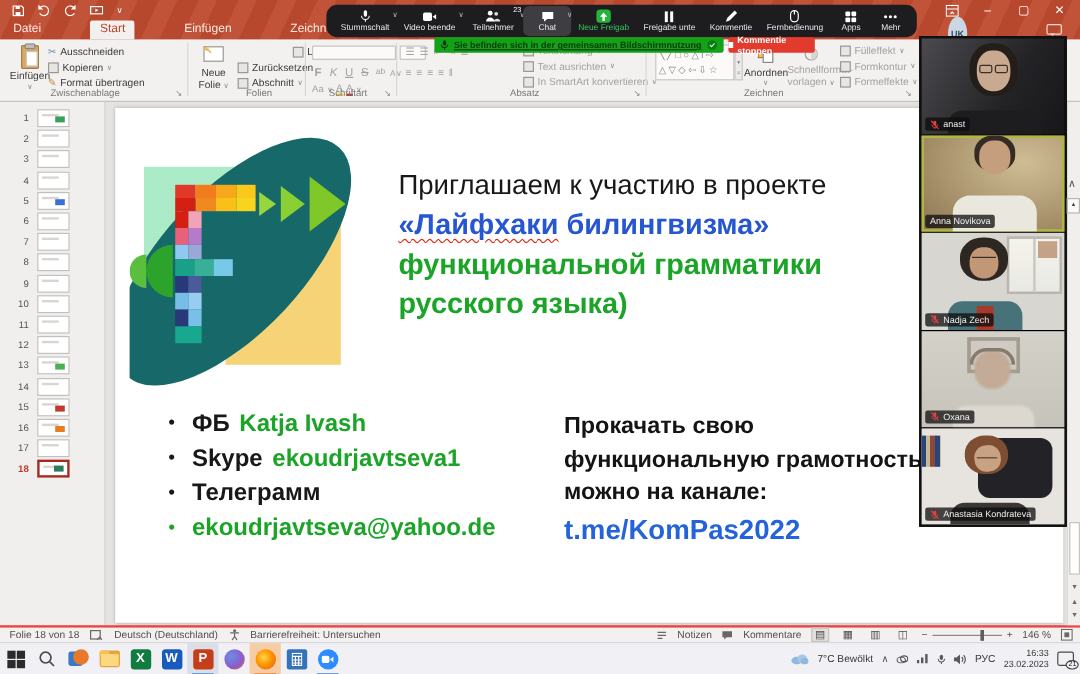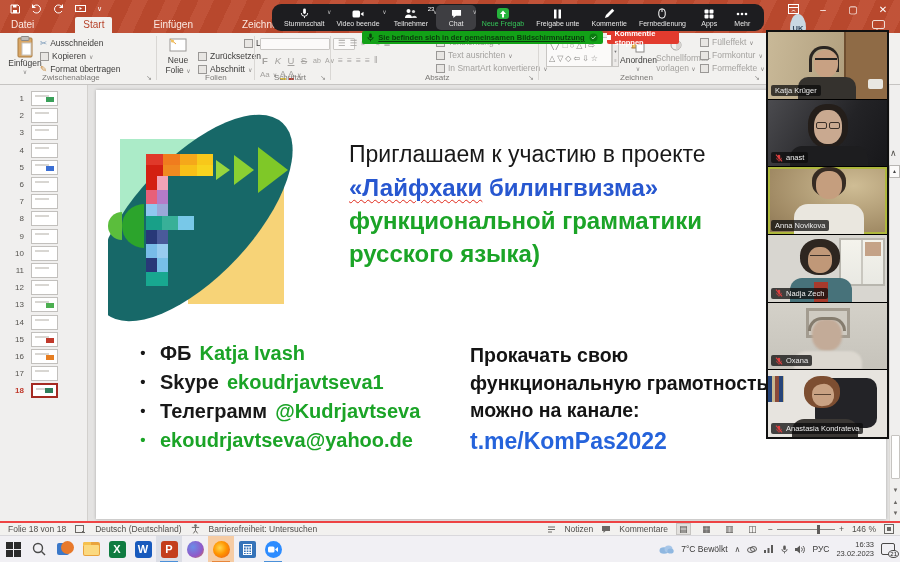--- a/index.html
+++ b/index.html
@@ -61,21 +61,21 @@
   .trow .mini { width:27px; height:15px; background:#fff; border:1px solid #C2C0BD; position:relative; overflow:hidden; }
   .trow .mini i { position:absolute; left:3px; top:3px; width:14px; height:2px; background:#D8D6D2; }
   .trow .mini b { position:absolute; right:3px; bottom:3px; width:8px; height:5px; }
   .trow.sel .num { color:#C0392B; font-weight:bold; }
   .trow.sel .mini { border:2px solid #A52A21; }
 
   
   .canvas { position:absolute; left:89px; top:85px; width:800px; height:436px; background:#E4E3E2; }
   .slide { position:absolute; left:7px; top:5px; width:790px; height:429px; background:#fff; box-shadow:0 0 3px rgba(0,0,0,.25); z-index:1; }
 
-  .heading { position:absolute; left:236px; top:48px; width:480px; font-size:23px; line-height:33px;margin-left:17px; }
+  .heading { position:absolute; left:236px; top:48px; width:480px; font-size:23px; line-height:33px; }
   .h-black { color:#181818; }
   .h-blue { color:#2757D0; font-weight:bold; font-size:24px; }
   .h-blue .wavy { text-decoration:underline; text-decoration-style:wavy; text-decoration-color:#E02A1C; text-decoration-thickness:1px; text-underline-offset:3px; }
   .h-green { color:#1BA427; font-weight:bold; font-size:24px; }
 
   .contacts { position:absolute; left:30px; top:252px; font-size:20px; font-weight:bold; }
   .crow { display:flex; margin-bottom:7px; line-height:22px; }
   .crow .bul { width:34px; text-align:center; font-size:15px; color:#181818; }
   .crow.greenbul .bul { color:#1BA427; }
   .crow .lab { color:#181818; margin-right:8px; }
@@ -627,21 +627,20 @@
             <span class="val">Katja Ivash</span>
           </div>
         <div class="crow">
             <span class="bul">•</span>
             <span class="lab">Skype</span>
             <span class="val">ekoudrjavtseva1</span>
           </div>
         <div class="crow">
             <span class="bul">•</span>
             <span class="lab">Телеграмм</span>
-            <span class="val">@Kudrjavtseva</span>
           </div>
         <div class="crow greenbul">
             <span class="bul">•</span>
             <span class="val">ekoudrjavtseva@yahoo.de</span>
           </div>
       </div>
 
       <div class="promo">
         <div>Прокачать свою</div>
         <div>функциональную грамотность</div>
@@ -655,32 +654,20 @@
     <div class="vthumb"></div>
     <span class="varrow" style="top:402px;">▼</span>
     <span class="varrow" style="top:414px;">▲</span>
     <span class="varrow" style="top:425px;">▼</span>
   </div>
   <span class="panelchev">∧</span>
   <div class="panelbox">▲</div>
 
   <div class="vpanel">
 
-    <div class="tile" style="background:linear-gradient(100deg,#C9B998 0%,#B4A382 58%,#A08560 100%);">
-      <div class="abs" style="right:0;top:0;width:36%;height:100%;background:#8F6B46;border-left:2px solid #6E4E30;"></div>
-      <div class="abs" style="right:4px;bottom:10px;width:15px;height:10px;background:#E9E7E1;border-radius:2px;"></div>
-      <div class="abs" style="left:41px;top:14px;width:30px;height:26px;border:3px solid #2A2622;border-bottom:none;border-radius:14px 14px 0 0;"></div>
-      <div class="abs" style="left:46px;top:18px;width:24px;height:27px;background:#C8A183;border-radius:45%;"></div>
-      <div class="abs" style="left:47px;top:26px;width:22px;height:5px;border-top:2px solid #222;"></div>
-      <div class="abs" style="left:30px;bottom:0;width:58px;height:22px;background:#35322E;border-radius:10px 10px 0 0;"></div>
-      <div class="nameplate">
-
-        <span>Katja Krüger</span>
-      </div>
-    </div>
 
     <div class="tile" style="background:linear-gradient(120deg,#4B4B4F,#232326 60%,#17171A);">
       <div class="abs" style="left:40px;top:4px;width:40px;height:44px;background:#241E1A;border-radius:45%;"></div>
       <div class="abs" style="left:46px;top:10px;width:28px;height:34px;background:#C9A990;border-radius:45%;"></div>
       <div class="abs" style="left:48px;top:22px;width:11px;height:7px;border:1.5px solid #3A2F28;border-radius:2px;"></div>
       <div class="abs" style="left:61px;top:22px;width:11px;height:7px;border:1.5px solid #3A2F28;border-radius:2px;"></div>
       <div class="abs" style="left:22px;bottom:0;width:78px;height:20px;background:#1D1D1F;border-radius:12px 12px 0 0;"></div>
       <div class="nameplate">
         <svg class="mic-off" width="8" height="8" viewBox="0 0 10 10">
             <rect x="3.5" y="0.8" width="3" height="5" rx="1.5" fill="#E04040"></rect>

